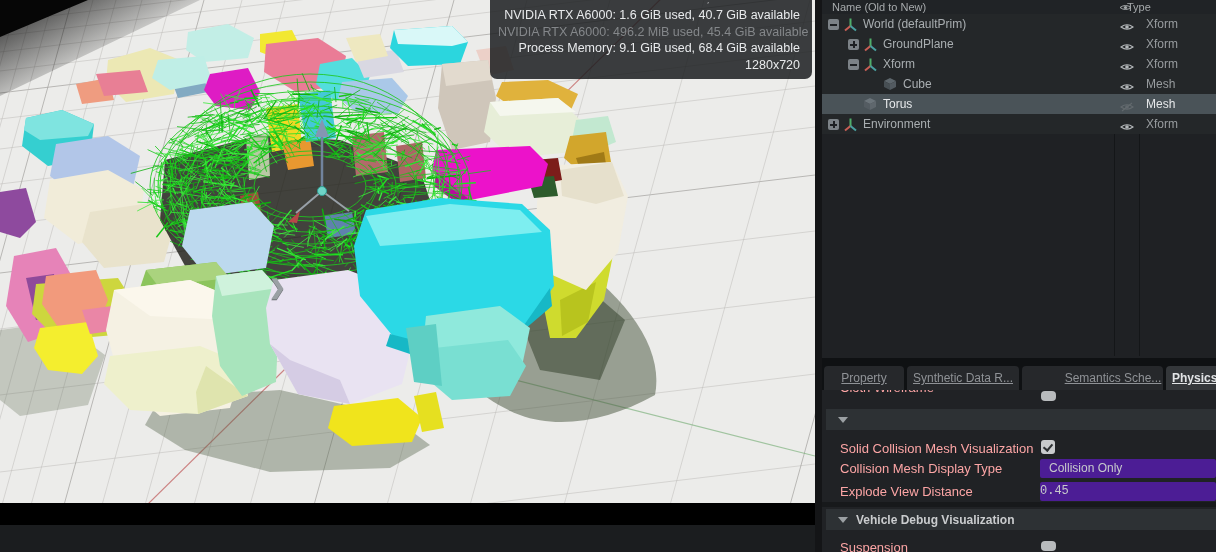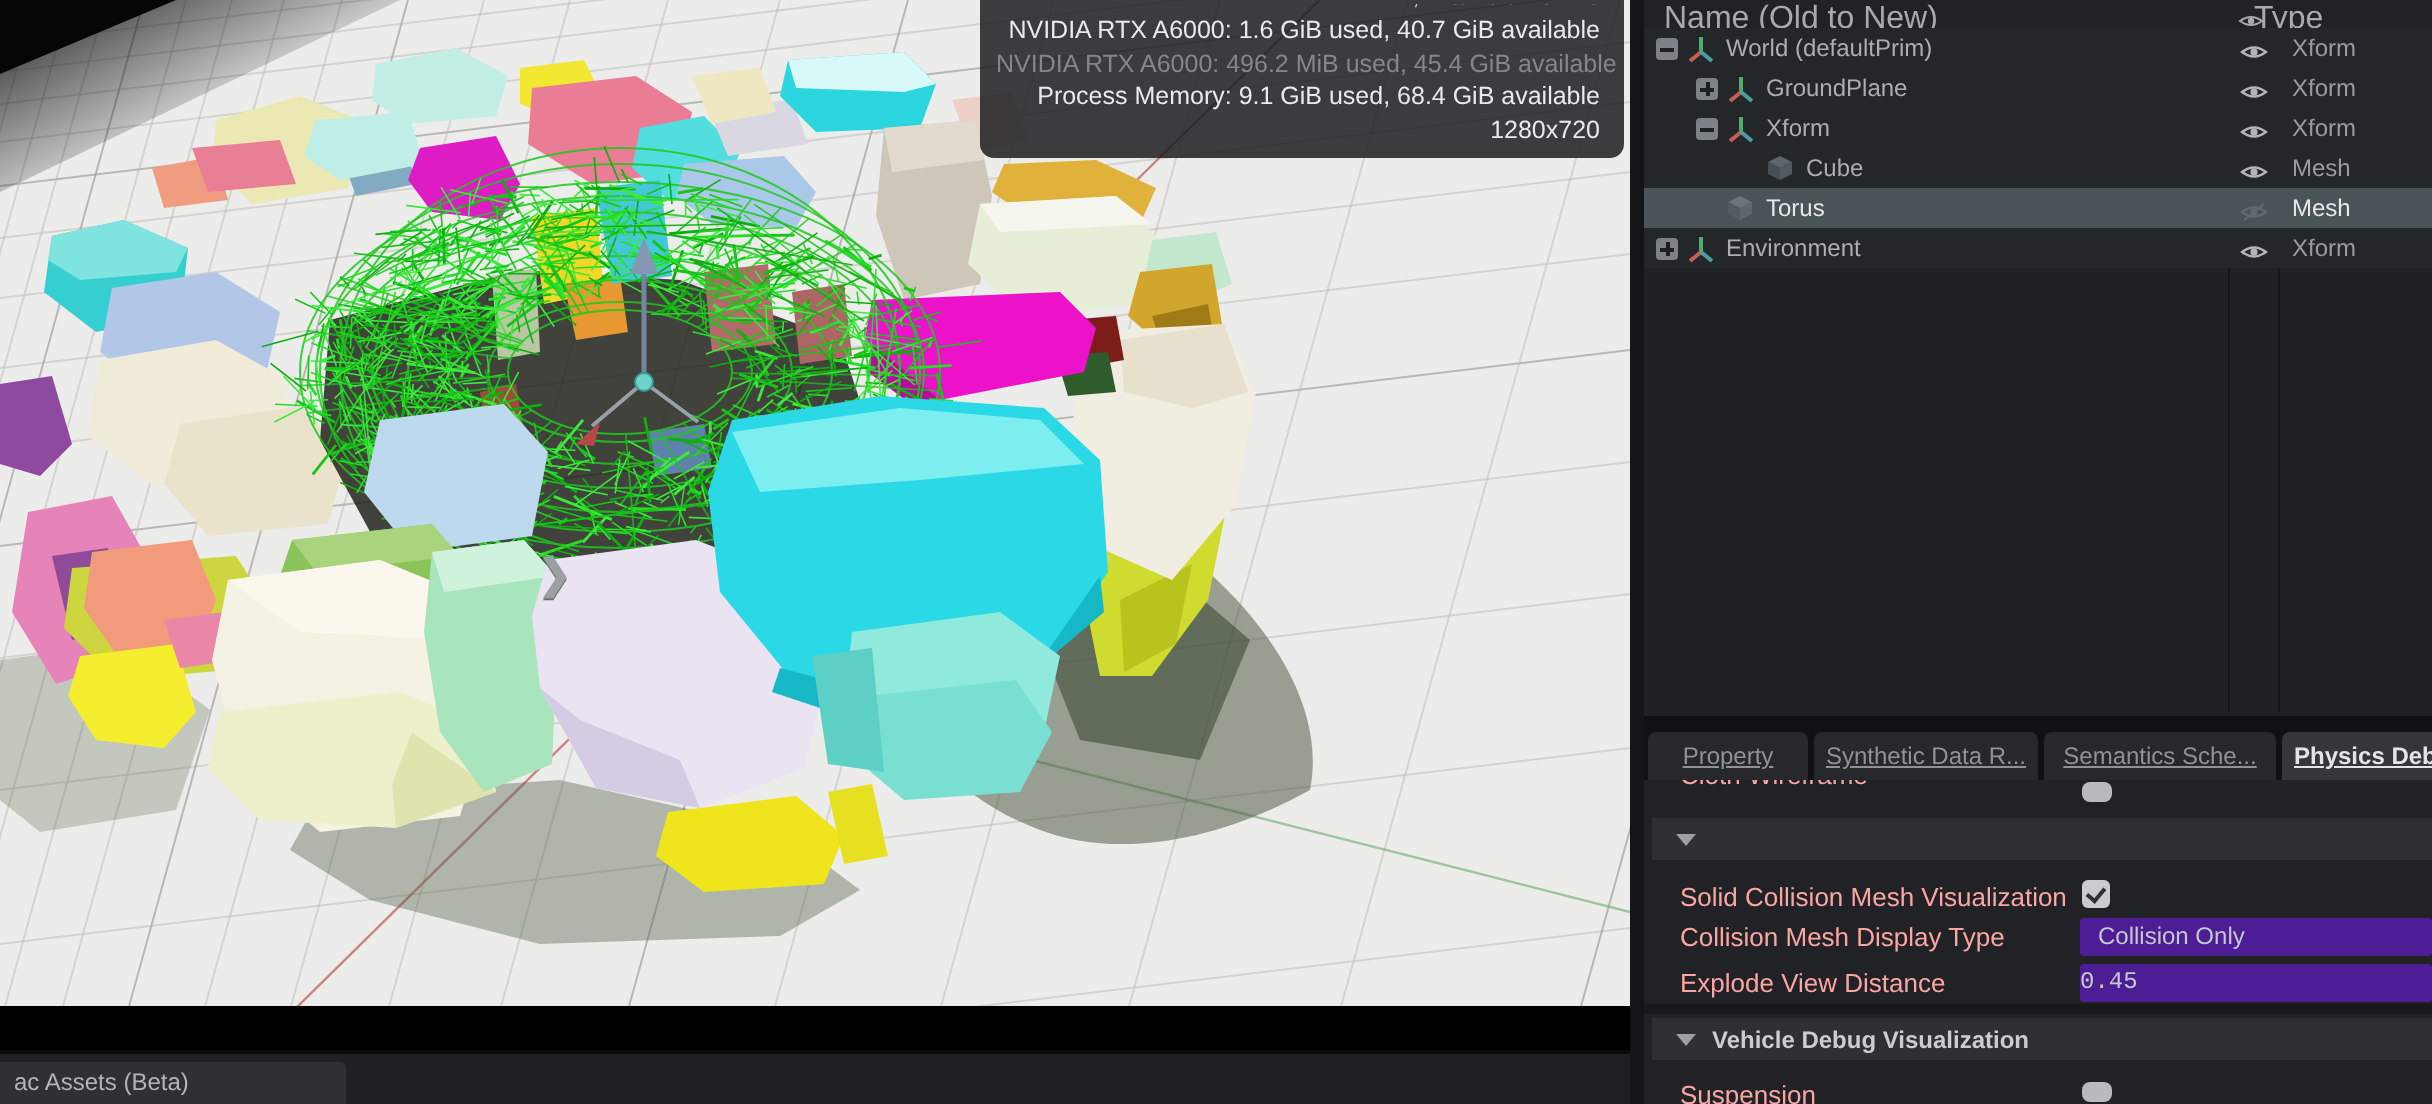--- a/index.html
+++ b/index.html
@@ -23,21 +23,21 @@
   
   #gutter{position:absolute;left:815px;top:0;width:7px;height:552px;background:#141517;}
 
   
   #right{position:absolute;left:822px;top:0;width:394px;height:552px;background:#1f2124;}
 
   
   #stage{position:absolute;left:0;top:0;width:394px;height:358px;background:#1f2124;}
   #stage .coldiv{position:absolute;top:0;width:1px;height:356px;background:#141618;}
   #stageHeader{position:absolute;left:0;top:0;width:394px;height:14px;background:#202326;
-    border-bottom:1px solid #121416;font-size:16px;color:#a6aaac;}
+    border-bottom:1px solid #121416;font-size:11px;color:#a6aaac;}
   #stageHeader .hname{position:absolute;left:10px;top:1px;}
   #stageHeader .htype{position:absolute;left:305px;top:1px;}
   #stageHeader .heye{position:absolute;left:297px;top:2px;}
   .trow{position:absolute;left:0;width:394px;height:20px;background:#242729;display:flex;align-items:center;}
   .trow.sel{background:#4a5358;}
   .exp{width:11px;height:11px;background:#7c8287;border-radius:2px;position:relative;flex:none;}
   .exp::before{content:"";position:absolute;left:2px;right:2px;top:5px;height:2px;background:#1d2023;}
   .exp.plus::after{content:"";position:absolute;top:2px;bottom:2px;left:5px;width:2px;background:#1d2023;}
   .exp.none{visibility:hidden;}
   .picon{width:16px;height:14px;margin-left:4px;flex:none;}
@@ -46,21 +46,21 @@
   .eyecell{position:absolute;left:292px;width:25px;text-align:center;top:4px;}
   .ttype{position:absolute;left:324px;font-size:12px;color:#989c9f;}
   .trow.sel .ttype{color:#e6e8ea;}
   .ind0{margin-left:6px;} .ind1{margin-left:26px;} .ind2{margin-left:46px;}
 
   
   #tabbar{position:absolute;left:0;top:358px;width:394px;height:32px;background:#0f1113;display:flex;
     align-items:flex-end;gap:3px;padding-left:2px;box-sizing:border-box;overflow:hidden;}
   .tab{height:24px;line-height:24px;text-align:center;font-size:12px;color:#8f9296;background:#26282b;
     border-radius:4px 4px 0 0;flex:none;overflow:hidden;white-space:nowrap;text-decoration:underline;}
-  .tab.t0{width:80px;} .tab.t1{width:112px;} .tab.t2{width:116px;} .tab.t3{width:90px;flex:1 0 auto;text-align:left;padding-left:6px;}
+  .tab.t0{width:80px;} .tab.t1{width:112px;} .tab.t2{width:100px;padding-left:41px;} .tab.t3{width:90px;flex:1 0 auto;text-align:left;padding-left:6px;}
   .tab.active{background:#34373a;color:#e2e4e6;font-weight:bold;}
 
   
   #props{position:absolute;left:0;top:390px;width:394px;height:162px;background:#202225;overflow:hidden;}
   .sectionbar{position:absolute;left:4px;right:0;height:21px;background:#2d3134;display:flex;
     align-items:center;}
   .tri{width:0;height:0;border-left:5px solid transparent;border-right:5px solid transparent;
     border-top:6px solid #9ba0a3;margin:0 8px 0 12px;}
   .sectiontitle{font-size:12px;font-weight:bold;color:#caccce;}
   .prow{position:absolute;left:0;width:394px;height:23px;}
@@ -1715,17 +1715,14 @@
         <span class="sectiontitle">Vehicle Debug Visualization</span>
       </div>
 
       <div class="prow" style="top:146px">
         <span class="plabel">Suspension</span>
       </div>
       <div class="toggle" style="top:151px"></div>
     </div>
   </div>
 
-  <div id="bottombar">
-    <div id="isaacTab">ac Assets (Beta)</div>
-  </div>
 
 </div>
 
 </body></html>

